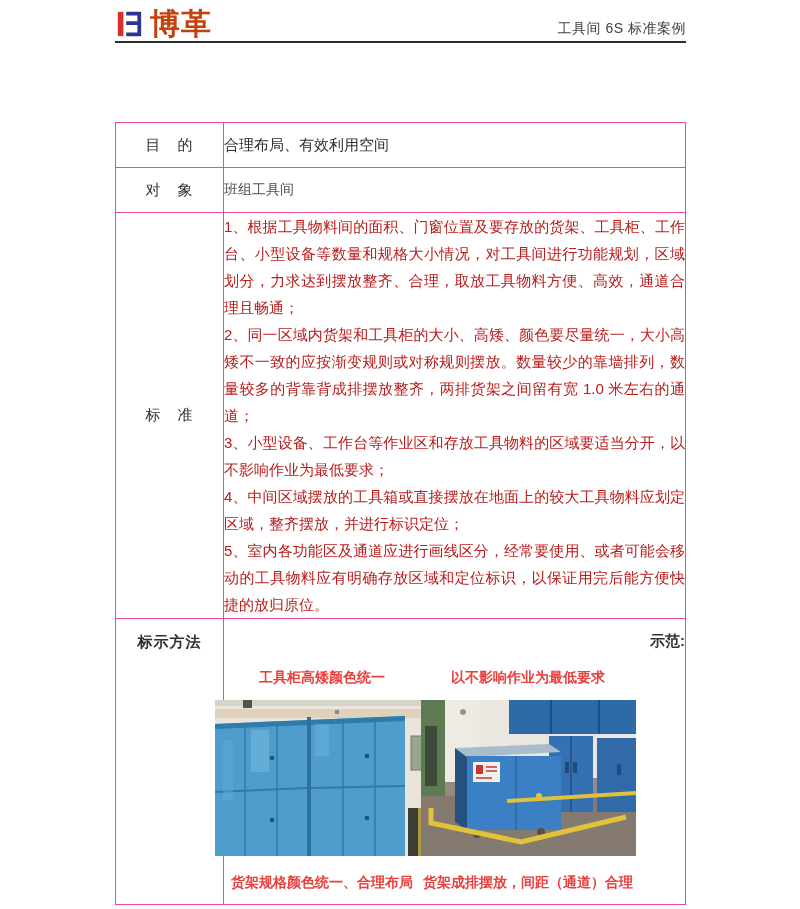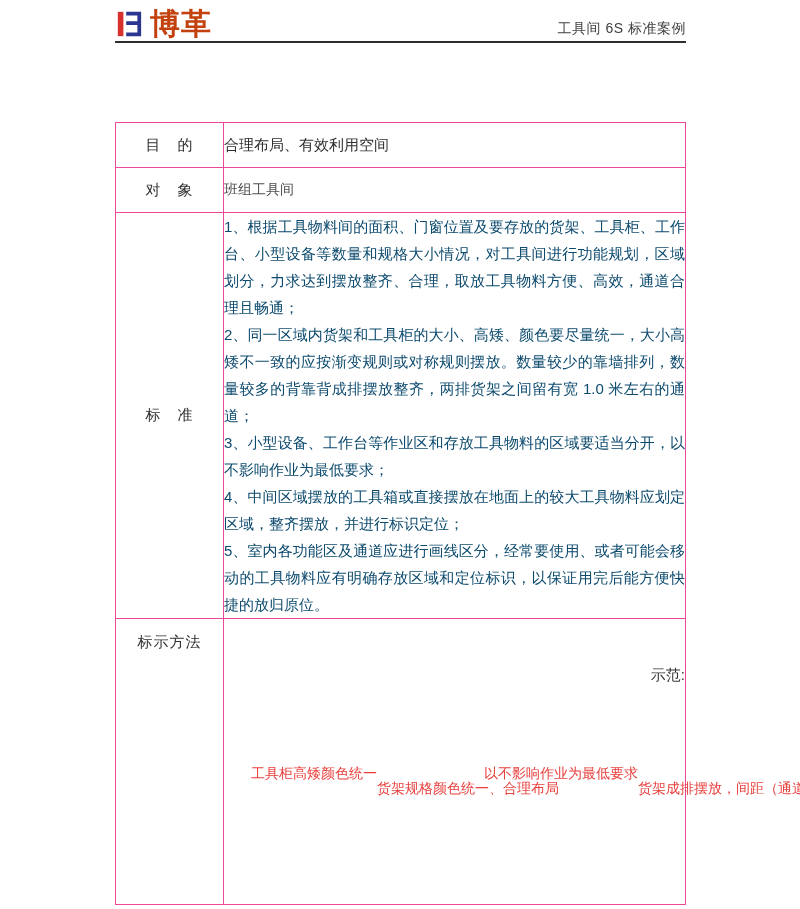--- a/index.html
+++ b/index.html
@@ -19,29 +19,29 @@
   table.doc{
     position:absolute;left:115px;top:122px;width:571px;
     border-collapse:collapse;table-layout:fixed;
   }
   table.doc td{border:1px solid #ec4899;vertical-align:middle;padding:0;}
   td.lbl{width:107px;text-align:center;font-size:15px;color:#2e2e2e;letter-spacing:1px;}
   td.lbl.top{vertical-align:top;padding-top:14px;}
   tr.r1{height:45px;}
   tr.r2{height:45px;}
   tr.r3{height:405px;}
-  tr.r4{height:286px;}
+  tr.r4{height:286px;font-weight:bold;}
   td.val1{font-size:15px;color:#2f2f2f;padding-left:14px;}
   td.val2{font-family:"Liberation Serif","DejaVu Serif",serif;font-size:14px;color:#4f4f4f;padding-left:14px;}
   td.std{vertical-align:top;padding:6px 9px 4px 13px;}
-  td.std p{margin:0;font-size:15px;line-height:27px;color:#0c4a6e;text-align:justify;}
+  td.std p{margin:0;font-size:15px;line-height:27px;color:#b91c1c;text-align:justify;}
   td.demo{vertical-align:top;padding:12px 8px 10px 12px;}
   .demo-label{font-size:15px;color:#333;line-height:18px;text-align:right;}
   .photos-row{display:flex;gap:10px;margin-top:18px;}
-  .photo-col{width:196px;display:flex;flex-direction:row;align-items:center;margin-left:27px;}
+  .photo-col{width:196px;display:flex;flex-direction:column;align-items:center;}
   .cap{font-size:14px;color:#e8403d;line-height:18px;white-space:nowrap;}
   .cap.top{margin-bottom:14px;}
   .cap.bottom{margin-top:17px;}
   .photo{width:215px;height:156px;display:block;}
 </style>
 </head>
 <body>
 
 <div class="page">
 

